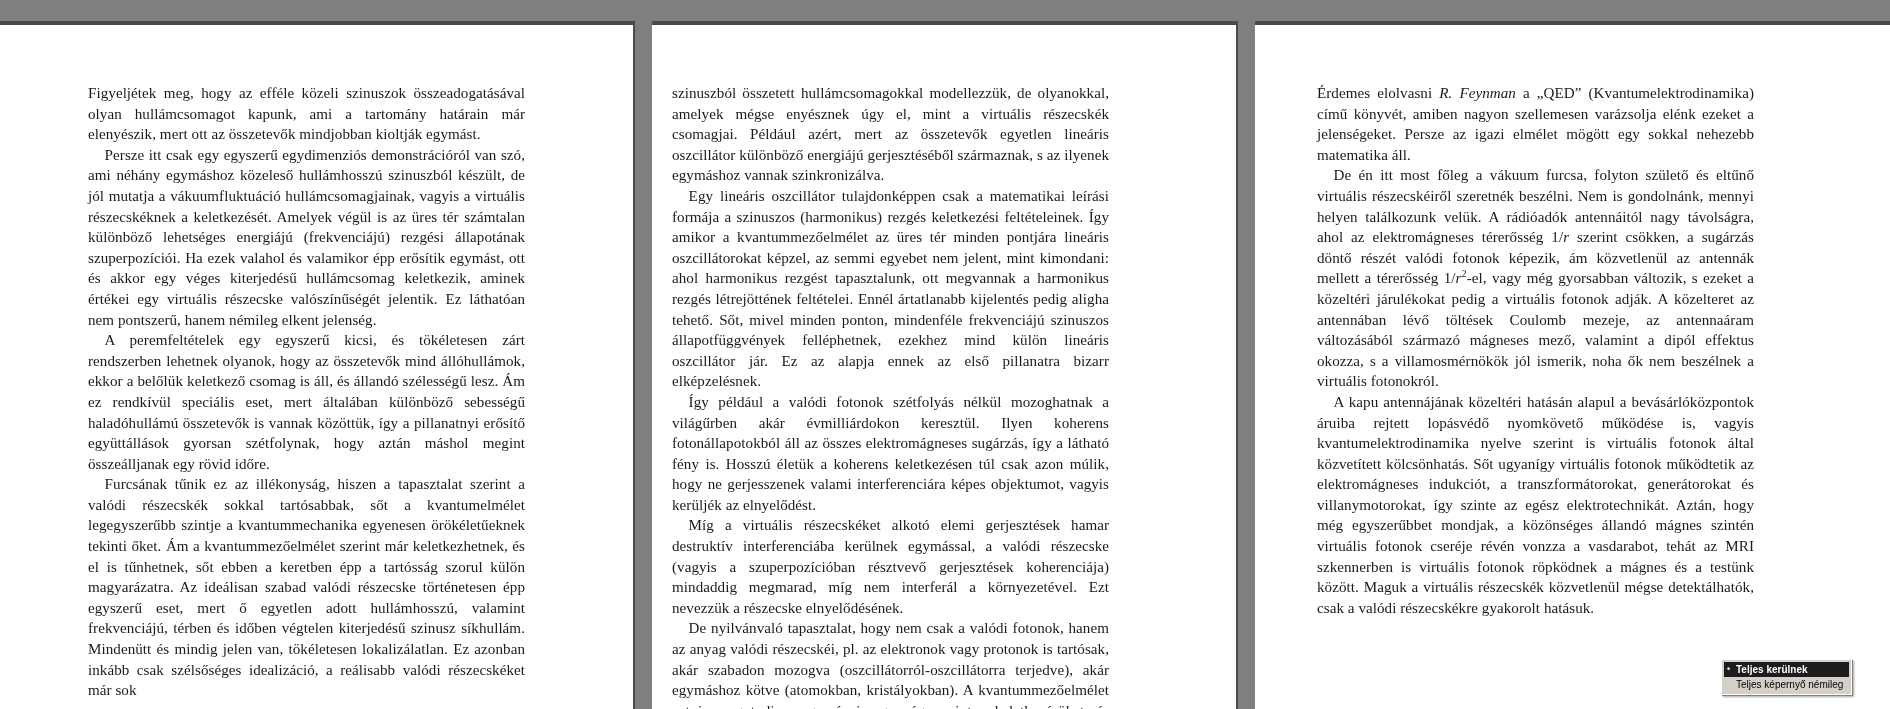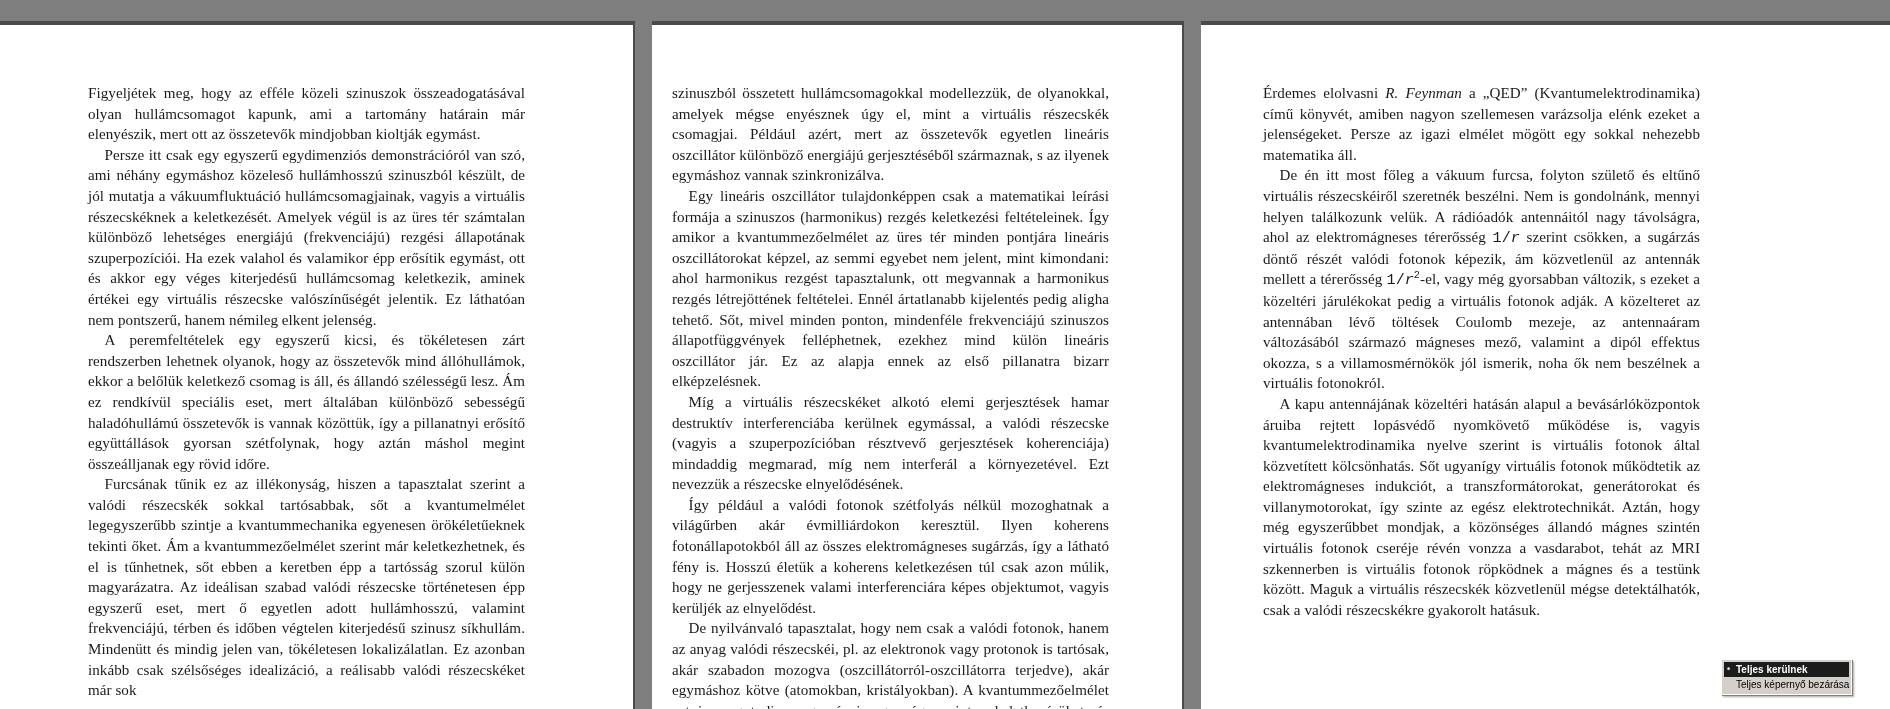--- a/index.html
+++ b/index.html
@@ -41,21 +41,21 @@
   .edge-gap.right { width: 45px; border-left: 2px solid #4a4a4a; }
 
   .page {
     background: #ffffff;
     flex: 0 0 auto;
     position: relative;
     overflow: hidden;
     box-sizing: border-box;
   }
   .page.p1 { width: 633px; }
-  .page.p2 { width: 530px; }
+  .page.p2 { width: 584px; }
   .page.p3 { width: 776px; }
 
   .top-shadow {
     position: absolute;
     top: 0; left: 0; right: 0;
     height: 4px;
     background: #4a4a4a;
   }
 
   .text-body {
@@ -68,21 +68,21 @@
     -webkit-font-smoothing: none;
   }
   .page.p1 .text-body { left: 88px; top: 62px; width: 437px; }
   .page.p2 .text-body { left: 20px; top: 62px; width: 437px; }
   .page.p3 .text-body { left: 62px; top: 62px; width: 437px; }
 
   .text-body p { margin: 0; text-indent: 1.1em; }
   .text-body p.noindent { text-indent: 0; }
   .text-body i { font-style: italic; }
 
-  .frac { font-style: normal; white-space: nowrap; font-family: Liberation Mono, monospace; }
+  .frac { font-style: normal; white-space: nowrap; }
   .frac i { font-style: italic; }
   .frac sup { font-size: 0.68em; vertical-align: super; line-height: 0; }
 
   
   #popup-menu {
     position: absolute;
     left: 1721px;
     top: 659px;
     width: 131px;
     background: #d4d0c8;
@@ -135,22 +135,22 @@
     </div>
   </div>
 
   <div class="page-gap"></div>
 
   <div class="page p2">
     <div class="top-shadow"></div>
     <div class="text-body">
       <p class="noindent">szinuszból összetett hullámcsomagokkal modellezzük, de olyanokkal, amelyek mégse enyésznek úgy el, mint a virtuális részecskék csomagjai. Például azért, mert az összetevők egyetlen lineáris oszcillátor különböző energiájú gerjesztéséből származnak, s az ilyenek egymáshoz vannak szinkronizálva.</p>
       <p>Egy lineáris oszcillátor tulajdonképpen csak a matematikai leírási formája a szinuszos (harmonikus) rezgés keletkezési feltételeinek. Így amikor a kvantummezőelmélet az üres tér minden pontjára lineáris oszcillátorokat képzel, az semmi egyebet nem jelent, mint kimondani: ahol harmonikus rezgést tapasztalunk, ott megvannak a harmonikus rezgés létrejöttének feltételei. Ennél ártatlanabb kijelentés pedig aligha tehető. Sőt, mivel minden ponton, mindenféle frekvenciájú szinuszos állapotfüggvények felléphetnek, ezekhez mind külön lineáris oszcillátor jár. Ez az alapja ennek az első pillanatra bizarr elképzelésnek.</p>
+      <p>Így például a valódi fotonok szétfolyás nélkül mozoghatnak a világűrben akár évmilliárdokon keresztül. Ilyen koherens fotonállapotokból áll az összes elektromágneses sugárzás, így a látható fény is. Hosszú életük a koherens keletkezésen túl csak azon múlik, hogy ne gerjesszenek valami interferenciára képes objektumot, vagyis kerüljék az elnyelődést.</p>
       <p>Míg a virtuális részecskéket alkotó elemi gerjesztések hamar destruktív interferenciába kerülnek egymással, a valódi részecske (vagyis a szuperpozícióban résztvevő gerjesztések koherenciája) mindaddig megmarad, míg nem interferál a környezetével. Ezt nevezzük a részecske elnyelődésének.</p>
-      <p>Így például a valódi fotonok szétfolyás nélkül mozoghatnak a világűrben akár évmilliárdokon keresztül. Ilyen koherens fotonállapotokból áll az összes elektromágneses sugárzás, így a látható fény is. Hosszú életük a koherens keletkezésen túl csak azon múlik, hogy ne gerjesszenek valami interferenciára képes objektumot, vagyis kerüljék az elnyelődést.</p>
       <p>De nyilvánvaló tapasztalat, hogy nem csak a valódi fotonok, hanem az anyag valódi részecskéi, pl. az elektronok vagy protonok is tartósak, akár szabadon mozogva (oszcillátorról-oszcillátorra terjedve), akár egymáshoz kötve (atomokban, kristályokban). A kvantummezőelmélet ezt is meg tudja magyarázni, ugyanúgy, mint a keletkezésüket, és eltűnésüket.</p>
     </div>
   </div>
 
   <div class="page-gap"></div>
 
   <div class="page p3">
     <div class="top-shadow"></div>
     <div class="text-body">
       <p class="noindent">Érdemes elolvasni <i>R. Feynman</i> a „QED” (Kvantumelektrodinamika) című könyvét, amiben nagyon szellemesen varázsolja elénk ezeket a jelenségeket. Persze az igazi elmélet mögött egy sokkal nehezebb matematika áll.</p>
@@ -162,15 +162,15 @@
   <div class="edge-gap right"></div>
 </div>
 
 <div id="popup-menu">
   <div class="menu-item selected">
     <span class="menu-bullet">•</span>
     <span class="menu-label">Teljes kerülnek</span>
   </div>
   <div class="menu-item">
     <span class="menu-bullet"></span>
-    <span class="menu-label">Teljes képernyő bezárása</span>
+    <span class="menu-label">Teljes képernyő némileg</span>
   </div>
 </div>
 
 </body></html>

